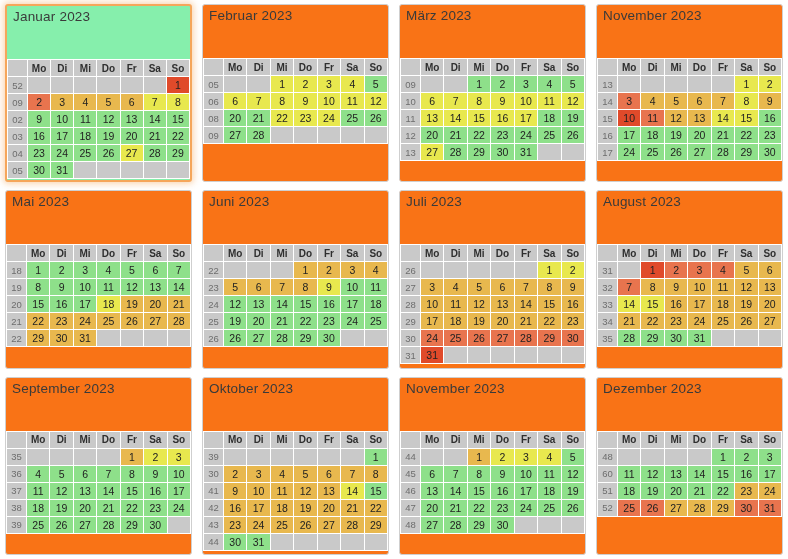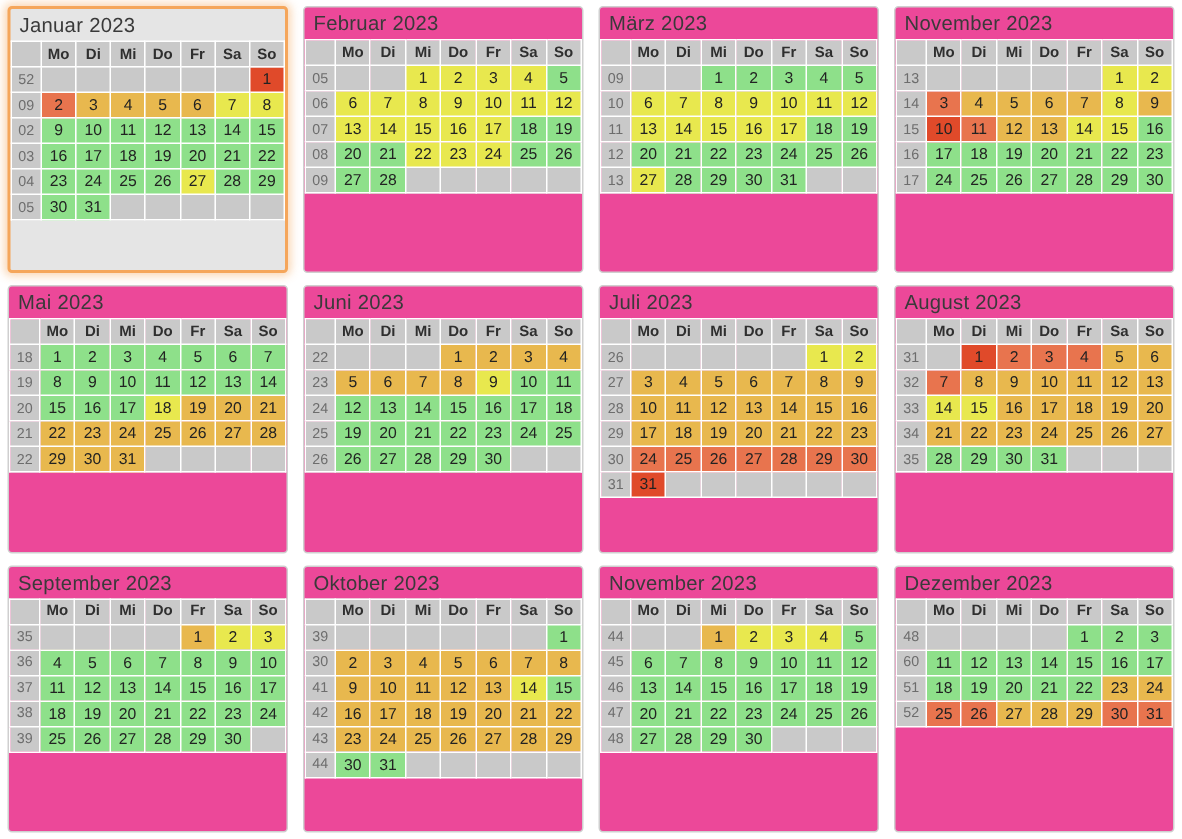--- a/index.html
+++ b/index.html
@@ -12,41 +12,42 @@
   #grid {
     display: grid;
     grid-template-columns: repeat(4, 197px);
     grid-template-rows: repeat(3, 186.3px);
     width: 788px; height: 559px;
   }
   .month {
     margin: 4px 5px 4px 5px;
     border: 1px solid #cfcfcf;
     border-radius: 3px;
-    background: #ec4899;
+    background: #f97316;
     overflow: hidden;
     display: flex;
     flex-direction: column;
   }
   .month.current {
     border: 2px solid #f5a65b;
     box-shadow: 0 0 6px 2px rgba(245,166,91,0.45);
-    background: #e5e5e5;
+    background: #86efac;
   }
   .month-title {
     font-size: 13.5px;
     color: #3a3a3a;
     padding: 3px 0 3px 6px;
     font-weight: normal;
     letter-spacing: .2px;
   }
   table.cal {
     border-collapse: collapse;
     width: 100%;
     table-layout: fixed;
+    margin-top: 32px;
   }
   table.cal th, table.cal td {
     font-size: 10.5px;
     text-align: center;
     height: 17px;
     padding: 0;
     border: 1px solid #ffffff;
     font-weight: normal;
     color: #222;
   }
@@ -184,30 +185,20 @@
             <td class="wk">06</td>
             <td class="y">6</td>
             <td class="y">7</td>
             <td class="y">8</td>
             <td class="y">9</td>
             <td class="y">10</td>
             <td class="y">11</td>
             <td class="y bold">12</td>
           </tr>
           <tr>
-            <td class="wk">07</td>
-            <td class="y">13</td>
-            <td class="y">14</td>
-            <td class="y">15</td>
-            <td class="y">16</td>
-            <td class="y">17</td>
-            <td class="g">18</td>
-            <td class="g bold">19</td>
-          </tr>
-          <tr>
             <td class="wk">08</td>
             <td class="g">20</td>
             <td class="g">21</td>
             <td class="y">22</td>
             <td class="y">23</td>
             <td class="y">24</td>
             <td class="g">25</td>
             <td class="g bold">26</td>
           </tr>
           <tr>

